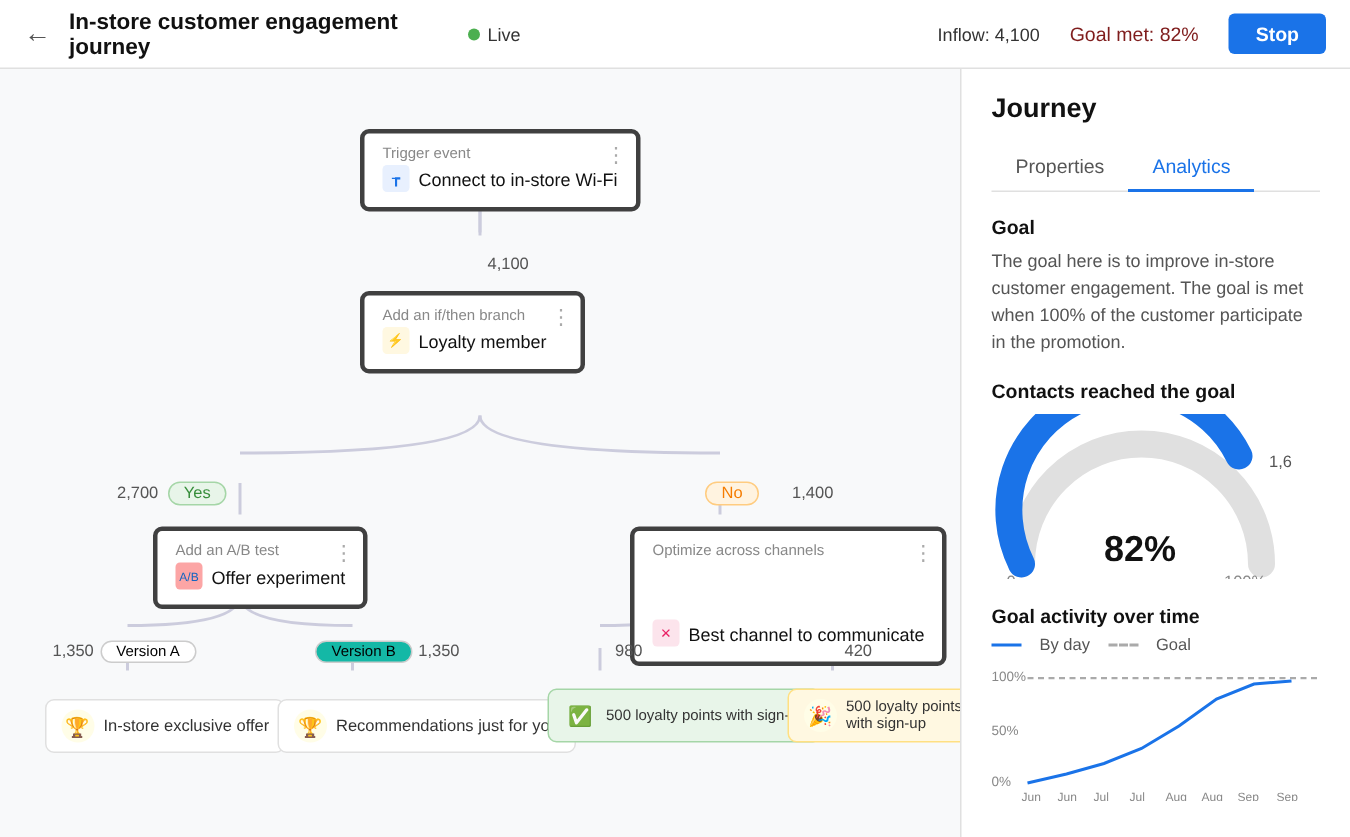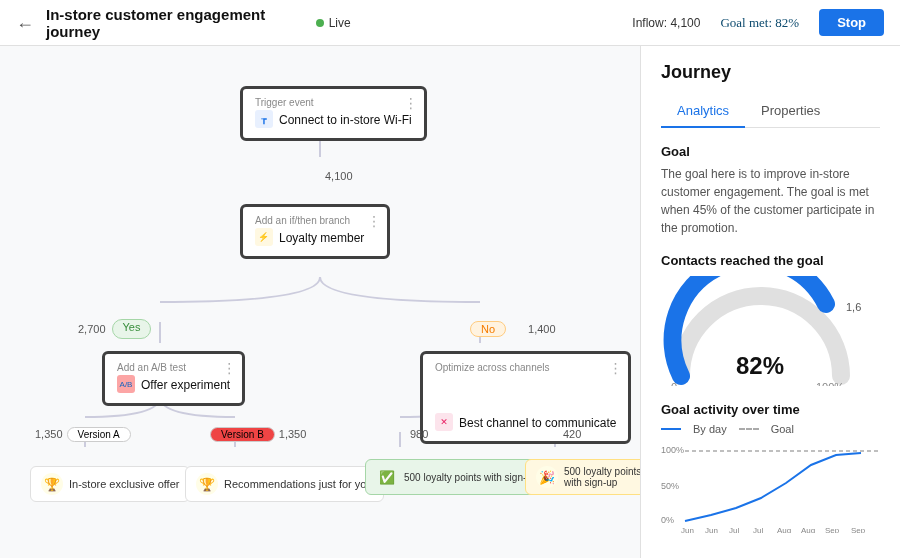--- a/index.html
+++ b/index.html
@@ -6,21 +6,21 @@
     body { font-family: -apple-system, BlinkMacSystemFont, 'Segoe UI', sans-serif; background: #f5f5f5; width: 900px; height: 558px; overflow: hidden; display: flex; flex-direction: column; }
 
     
     .header { background: #fff; border-bottom: 1px solid #e0e0e0; height: 46px; display: flex; align-items: center; padding: 0 16px; gap: 12px; flex-shrink: 0; }
     .back-btn { color: #555; cursor: pointer; font-size: 18px; }
     .header-title { font-size: 15px; font-weight: 600; color: #111; flex: 1; }
     .live-badge { display: flex; align-items: center; gap: 5px; font-size: 12px; color: #333; }
     .live-dot { width: 8px; height: 8px; border-radius: 50%; background: #4caf50; }
     .header-right { display: flex; align-items: center; gap: 20px; }
     .inflow-label { font-size: 12px; color: #333; }
-    .goal-label { font-size: 13px; color: #0c4a6e; font-family: Liberation Serif, serif; }
+    .goal-label { font-size: 13px; color: #7f1d1d; }
     .stop-btn { background: #1a73e8; color: #fff; border: none; border-radius: 4px; padding: 6px 18px; font-size: 13px; font-weight: 700; cursor: pointer; }
 
     
     .main { display: flex; flex: 1; overflow: hidden; }
 
     
     .canvas { flex: 1; background: #f8f9fa; overflow: auto; position: relative; padding: 20px; }
 
     
     .node-card { background: #fff; border: 3px solid #404040; border-radius: 6px; padding: 8px 12px; font-size: 11px; display: inline-flex; flex-direction: column; gap: 2px; min-width: 130px; position: relative; }
@@ -113,32 +113,32 @@
           <div style="display:flex;align-items:center;gap:6px;">
             <span class="node-icon">┲</span>
             <span class="node-title">Connect to in-store Wi-Fi</span>
           </div>
           <span class="node-menu">⋮</span>
         </div>
       </div>
 
       <div style="position:absolute; left:305px; top:100px;" class="flow-number">4,100</div>
 
-      <div style="position:absolute; left:220px; top:138px;">
+      <div style="position:absolute; left:220px; top:128px;">
         <div class="node-card" style="min-width:150px;">
           <span class="node-label-small">Add an if/then branch</span>
           <div style="display:flex;align-items:center;gap:6px;">
             <span class="node-icon" style="background:#fff8e1;color:#f9a825;">⚡</span>
             <span class="node-title">Loyalty member</span>
           </div>
           <span class="node-menu">⋮</span>
         </div>
       </div>
 
-      <div style="position:absolute; left:58px; top:253px; display:flex; gap:6px;">
+      <div style="position:absolute; left:58px; top:253px; display:flex; align-items:center; gap:6px;">
         <span class="flow-number">2,700</span>
         <span class="branch-badge">Yes</span>
       </div>
 
       <div style="position:absolute; left:450px; top:253px; display:flex; align-items:center; gap:22px;">
         <span class="branch-badge no">No</span>
         <span class="flow-number">1,400</span>
       </div>
 
       <div style="position:absolute; left:82px; top:285px;">
@@ -165,21 +165,21 @@
 
       <div style="position:absolute; left:390px; top:358px;" class="flow-number">980</div>
       <div style="position:absolute; left:543px; top:358px;" class="flow-number">420</div>
 
       <div style="position:absolute; left:15px; top:358px; display:flex; align-items:center; gap:4px;">
         <span class="flow-number">1,350</span>
         <span style="background:#fff;border:1px solid #ccc;border-radius:12px;padding:1px 10px;font-size:10px;">Version A</span>
       </div>
 
       <div style="position:absolute; left:190px; top:358px; display:flex; align-items:center; gap:4px;">
-        <span style="background:#ef4444;border:1px solid #ccc;border-radius:12px;padding:1px 10px;font-size:10px;">Version B</span>
+        <span style="background:#14b8a6;border:1px solid #ccc;border-radius:12px;padding:1px 10px;font-size:10px;">Version B</span>
         <span class="flow-number">1,350</span>
       </div>
 
       <div style="position:absolute; left:10px; top:400px;">
         <div class="action-card">
           <span class="icon-circle yellow-circle">🏆</span>
           <span>In-store exclusive offer</span>
         </div>
       </div>
       <div style="position:absolute; left:165px; top:400px;">
@@ -202,27 +202,27 @@
         </div>
       </div>
 
     </div>
   </div>
 
   <div class="right-panel">
     <div class="panel-header">
       <div class="panel-title">Journey</div>
       <div class="panel-tabs">
+        <div class="panel-tab">Properties</div>
         <div class="panel-tab active">Analytics</div>
-        <div class="panel-tab">Properties</div>
       </div>
     </div>
     <div class="panel-content">
       <div class="section-title">Goal</div>
-      <div class="section-text">The goal here is to improve in-store customer engagement. The goal is met when 45% of the customer participate in the promotion.</div>
+      <div class="section-text">The goal here is to improve in-store customer engagement. The goal is met when 100% of the customer participate in the promotion.</div>
 
       <div class="section-title">Contacts reached the goal</div>
 
       <div style="position:relative; margin: 8px 0 4px;">
         <svg viewBox="0 0 200 110" width="200" height="110">
 
           <path d="M 20 100 A 80 80 0 0 1 180 100" stroke="#e0e0e0" stroke-width="18" fill="none" stroke-linecap="round"></path>
 
           <path d="M 20 100 A 80 80 0 0 1 165 28" stroke="#1a73e8" stroke-width="18" fill="none" stroke-linecap="round"></path>
 

